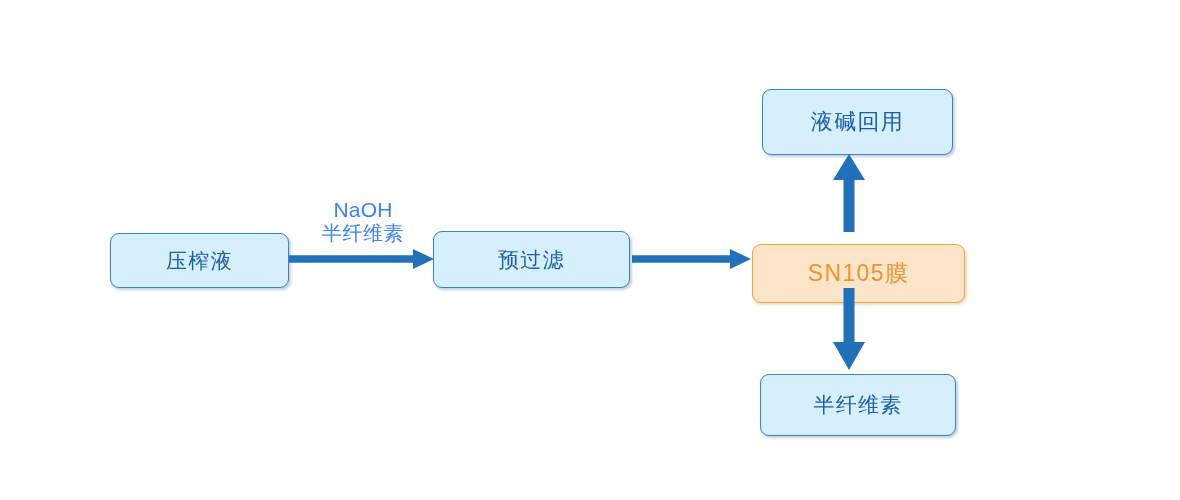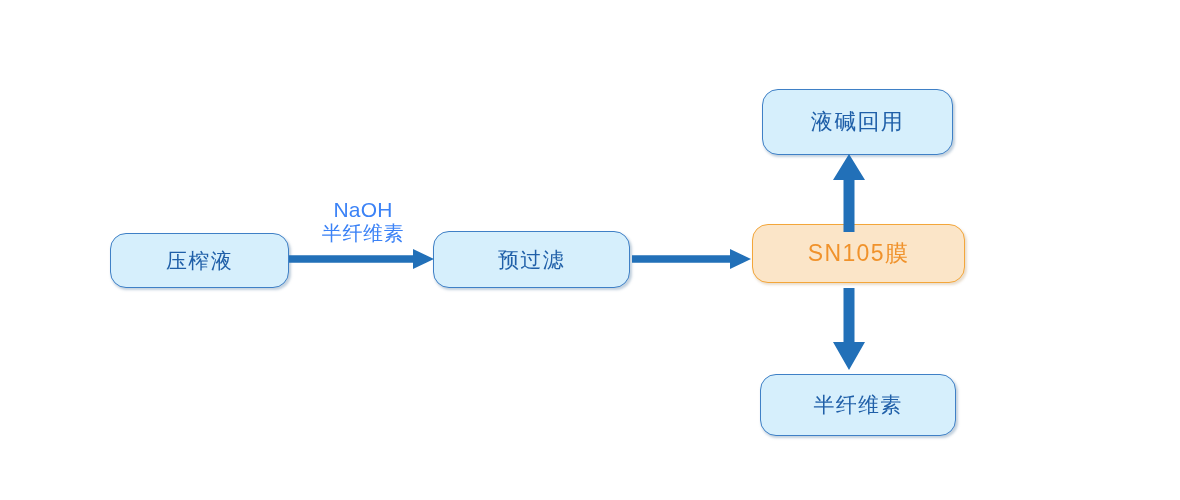--- a/index.html
+++ b/index.html
@@ -18,21 +18,21 @@
     overflow: hidden;
   }
 
   
   .node {
     position: absolute;
     box-sizing: border-box;
     display: flex;
     align-items: center;
     justify-content: center;
-    border-radius: 16px;
+    border-radius: 9px;
     border-width: 1.6px;
     border-style: solid;
     letter-spacing: 0.06em;
     white-space: nowrap;
     text-align: center;
   }
   .node.blue {
     background: #d6effc;
     border-color: #3f80c6;
     color: #1f5fa8;
@@ -40,21 +40,21 @@
   }
   .node.orange {
     background: #fbe5c8;
     border-color: #f3a63a;
     color: #f0922b;
     box-shadow: 1.5px 2px 2.5px rgba(200,170,130,0.40);
   }
 
   #node-yazhaye   { left: 110px; top: 233px; width: 179px; height: 55px; font-size: 21px; }
   #node-yuguolv   { left: 433px; top: 231px; width: 197px; height: 57px; font-size: 21px; }
-  #node-sn105     { left: 752px; top: 224px; width: 213px; height: 59px; font-size: 23px; }
+  #node-sn105     { left: 752px; top: 244px; width: 213px; height: 59px; font-size: 23px; }
   #node-yejian    { left: 762px; top: 89px;  width: 191px; height: 66px; font-size: 22px; }
   #node-banxian   { left: 760px; top: 374px; width: 196px; height: 62px; font-size: 21px; }
 
   
   #edge-label-naoh {
     position: absolute;
     left: 290px;
     top: 198px;
     width: 146px;
     text-align: center;

